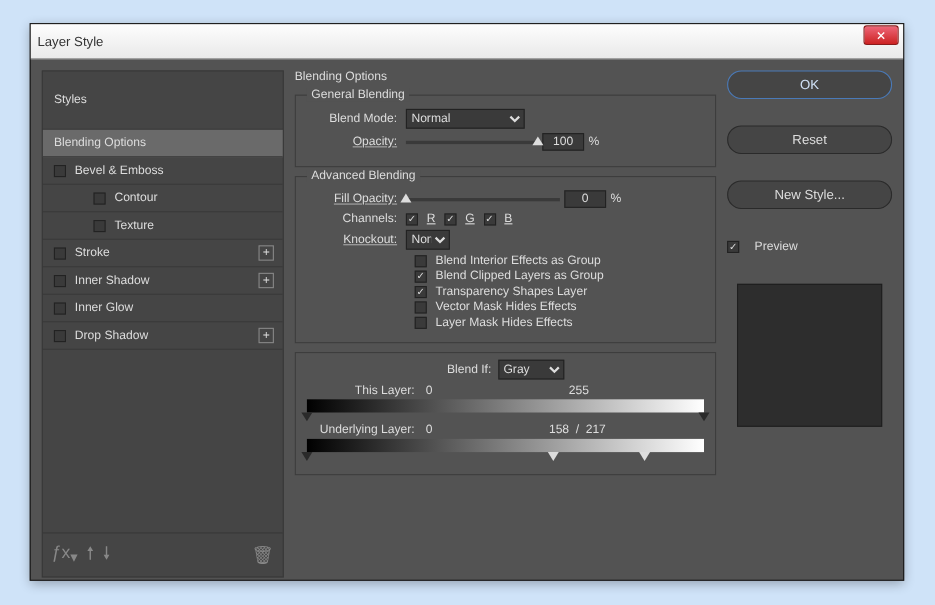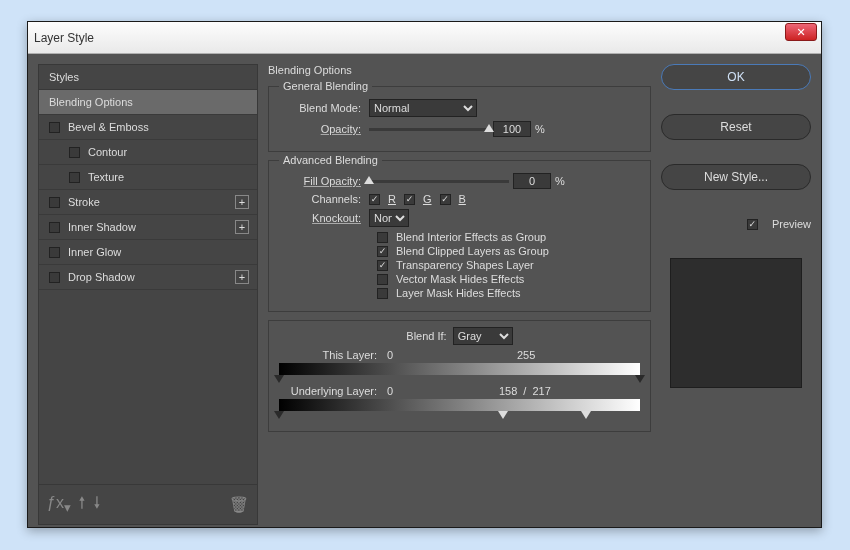--- a/index.html
+++ b/index.html
@@ -3,24 +3,24 @@
 <meta charset="utf-8">
 <style>
 * { box-sizing: border-box; margin: 0; padding: 0; font-family: "Segoe UI", Tahoma, sans-serif; }
 body { background: #cfe3f8; width: 850px; height: 550px; position: relative; }
 .dialog { position: absolute; left: 27px; top: 21px; width: 795px; height: 507px; background: #535353; border: 1px solid #1a1a1a; box-shadow: 0 3px 10px rgba(0,0,0,0.3); }
 .titlebar { height: 32px; background: linear-gradient(#fdfdfd,#e9e9e9); border-bottom: 1px solid #b0b0b0; display: flex; align-items: center; padding: 0 6px; position: relative; }
 .titlebar-text { font-size: 12px; color: #333; }
 .close-btn { position: absolute; right: 4px; top: 1px; width: 32px; height: 18px; background: linear-gradient(#e67,#c22); border: 1px solid #8a1a1a; border-radius: 3px; display: flex; align-items: center; justify-content: center; color: #fff; font-size: 11px; }
 .body { display: flex; padding: 10px; gap: 10px; height: calc(100% - 24px); }
 .styles-panel { width: 220px; background: #454545; border: 1px solid #383838; display: flex; flex-direction: column; }
-.styles-header { padding: 6px 10px; font-size: 11px; color: #ddd; border-bottom: 1px solid #383838; }
+.styles-header { padding: 20px 10px; font-size: 11px; color: #ddd; border-bottom: 1px solid #383838; }
 .style-row { display: flex; align-items: center; padding: 6px 10px; font-size: 11px; color: #ddd; border-bottom: 1px solid #3a3a3a; position: relative; }
 .style-row.selected { background: #6a6a6a; }
-.style-row.indent { padding-left: 30px; }
+.style-row.indent { padding-left: 46px; }
 .chk { width: 11px; height: 11px; border: 1px solid #222; background: #3a3a3a; margin-right: 8px; display: inline-flex; align-items: center; justify-content: center; }
 .chk.checked::after { content: "✓"; color: #ddd; font-size: 9px; line-height: 1; }
 .plus-btn { position: absolute; right: 8px; top: 5px; width: 14px; height: 14px; border: 1px solid #888; display: flex; align-items: center; justify-content: center; font-size: 11px; color: #ddd; }
 .styles-footer { margin-top: auto; display: flex; align-items: center; padding: 6px 8px; border-top: 1px solid #383838; gap: 8px; }
 .styles-footer .ic { color: #888; font-size: 16px; }
 .styles-footer .trash { margin-left: auto; }
 .main { flex: 1; display: flex; flex-direction: column; gap: 8px; }
 .section-title { font-size: 11px; color: #ddd; margin-bottom: 2px; }
 .fieldset { border: 1px solid #3d3d3d; padding: 8px 10px 10px 10px; position: relative; }
 .fieldset-legend { position: absolute; top: -7px; left: 10px; background: #535353; padding: 0 4px; font-size: 11px; color: #ddd; }
@@ -38,21 +38,21 @@
 .chan-chk .lbl { text-decoration: underline; font-size: 11px; }
 .adv-opts { margin-left: 98px; }
 .adv-opts .row { margin: 2px 0; }
 .gradient-bar { height: 12px; position: relative; margin-bottom: 10px; }
 .grad { position: absolute; left: 0; right: 0; top: 0; height: 12px; background: linear-gradient(to right, #000, #fff); }
 .tri-down { position: absolute; width: 0; height: 0; border-left: 5px solid transparent; border-right: 5px solid transparent; border-top: 8px solid #2a2a2a; top: 12px; transform: translateX(-5px); }
 .tri-down.light { border-top-color: #ddd; }
 .side { width: 150px; display: flex; flex-direction: column; gap: 24px; }
 .btn { height: 26px; border: 1px solid #2a2a2a; border-radius: 13px; background: #454545; color: #ddd; font-size: 12px; display: flex; align-items: center; justify-content: center; }
 .btn.primary { border: 1px solid #4a7ab8; background: #454545; color:#cfe0f5; }
-.preview-row { display: flex; align-items: center; gap: 6px; font-size: 11px; color: #ddd; margin-top: 4px; justify-content: flex-end; }
+.preview-row { display: flex; align-items: center; gap: 6px; font-size: 11px; color: #ddd; margin-top: 4px; justify-content: flex-start; }
 .preview-box { width: 132px; height: 130px; background: #2d2d2d; border: 1px solid #1e1e1e; margin-top: 4px; align-self: center; }
 .bif-row { display:flex; align-items:center; font-size:11px; color:#ddd; margin:3px 0 2px 0; }
 .bif-row .lab { width:108px; text-align:right; padding-right:10px; }
 </style>
 </head>
 <body>
 
 <div class="dialog">
   <div class="titlebar">
     <span class="titlebar-text">Layer Style</span>

